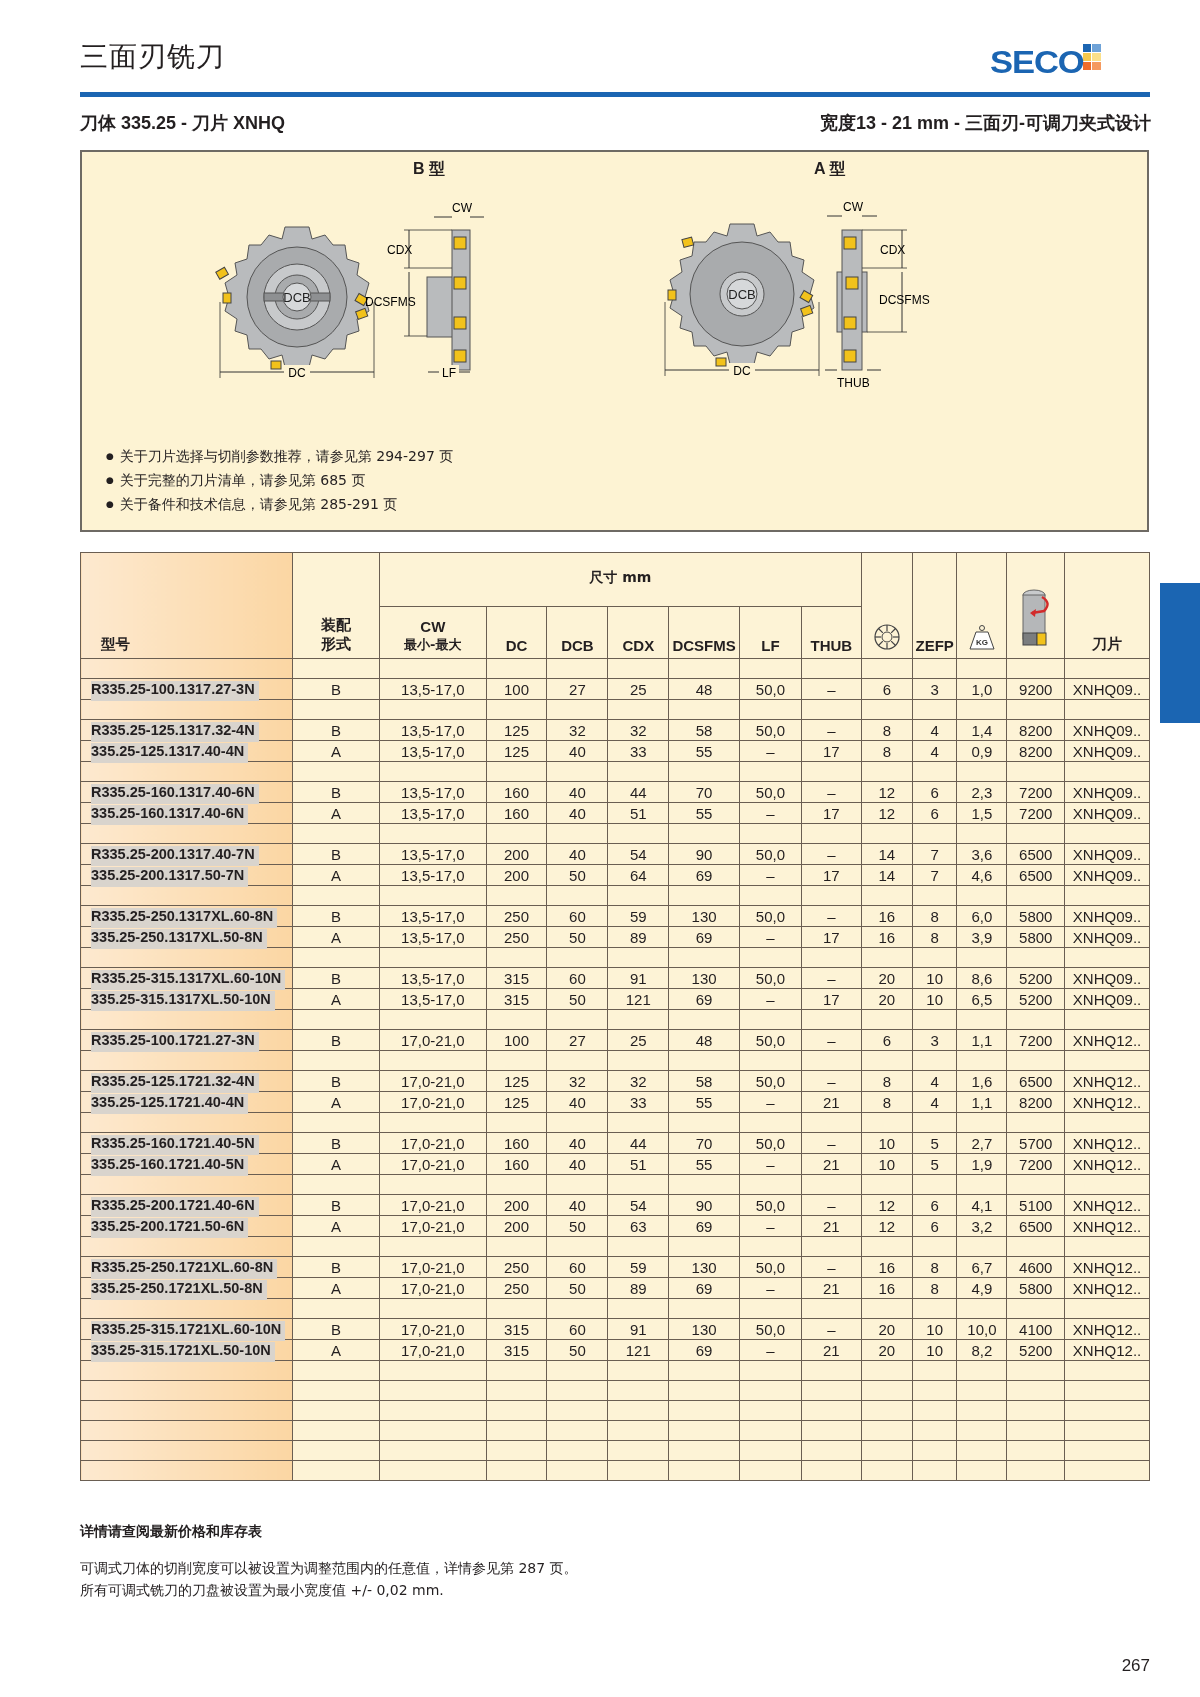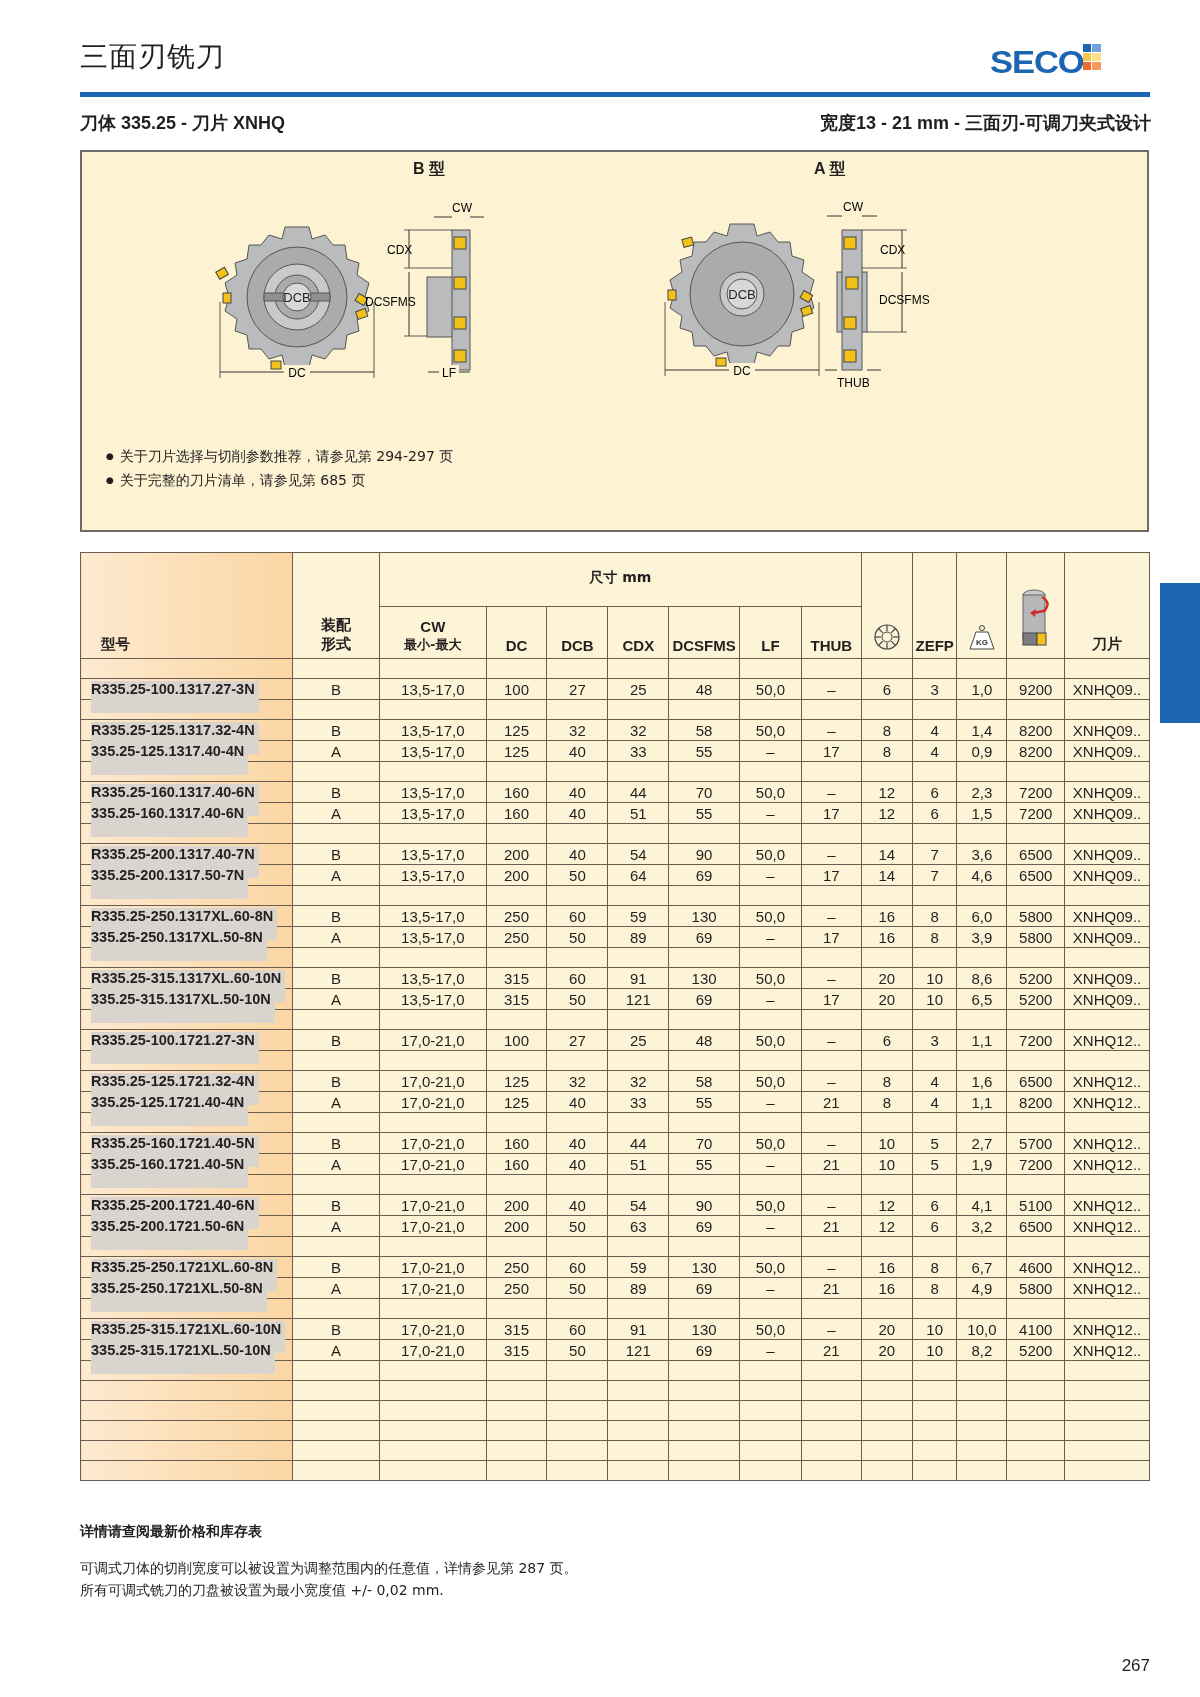--- a/index.html
+++ b/index.html
@@ -17,21 +17,21 @@
   .notes { left:105px; top:447px; font-size:14px; line-height:22px; font-family:"DejaVu Sans", sans-serif; }
   .notes div::before { content:"\25CF"; font-size:9px; margin-right:6px; position:relative; top:-2px; }
   .side-tab { left:1160px; top:583px; width:40px; height:140px; background:#1b65b2; }
 
   table.spec { position:absolute; left:80px; top:552px; border-collapse:collapse; width:1070px; table-layout:fixed; font-size:15px; }
   table.spec td, table.spec th { border:1.5px solid #6a5e52; padding:0; text-align:center; height:20px; background:#fdf3d6; font-weight:normal; color:#231f20; }
   table.spec th { font-size:15px; font-weight:bold; vertical-align:bottom; padding-bottom:4px; }
   table.spec th.group { height:49px; vertical-align:middle; }
   table.spec td.model, table.spec th.model { background:linear-gradient(to right, #fde9cf 0%, #fbd6a3 100%); text-align:left; padding-left:10px; font-weight:bold; font-size:14.5px; }
   table.spec th.model { vertical-align:bottom;padding-left:20px; }
-  .model span.hl { background:#d9d4cd; padding:0 4px 16px 0; }
+  .model span.hl { background:#d9d4cd; padding:0 4px 4px 0; }
   table.spec tr.spacer td { height:19px; }
   .cn { font-family:"DejaVu Sans", sans-serif; font-weight:bold; font-size:14px; }
   .footer-bold { left:80px; top:1523px; font-size:14px; font-weight:bold; font-family:"DejaVu Sans", sans-serif; }
   .footer-note { left:80px; top:1557px; font-size:14px; line-height:22px; font-family:"DejaVu Sans", sans-serif; }
   .page-num { right:50px; top:1656px; font-size:17px; }
 </style>
 </head>
 <body>
 
 <div class="abs title">三面刃铣刀</div>
@@ -139,20 +139,21 @@
     <line x1="215" y1="24" x2="230" y2="24" stroke="#333"></line>
     <text x="196" y="19" font-size="12" font-family="Liberation Sans, sans-serif">CW</text>
     <line x1="178" y1="178" x2="190" y2="178" stroke="#333"></line>
     <line x1="220" y1="178" x2="234" y2="178" stroke="#333"></line>
     <text x="190" y="195" font-size="12" font-family="Liberation Sans, sans-serif">THUB</text>
   </svg>
 
   <div class="abs notes" style="left:24px; top:293px;">
     <div>关于刀片选择与切削参数推荐，请参见第 294-297 页</div>
     <div>关于完整的刀片清单，请参见第 685 页</div>
+    <div>关于备件和技术信息，请参见第 285-291 页</div>
   </div>
 </div>
 
 <table class="spec">
   <colgroup>
     <col style="width:195px">
       <col style="width:80px">
       <col style="width:98px">
       <col style="width:56px">
       <col style="width:56px">

